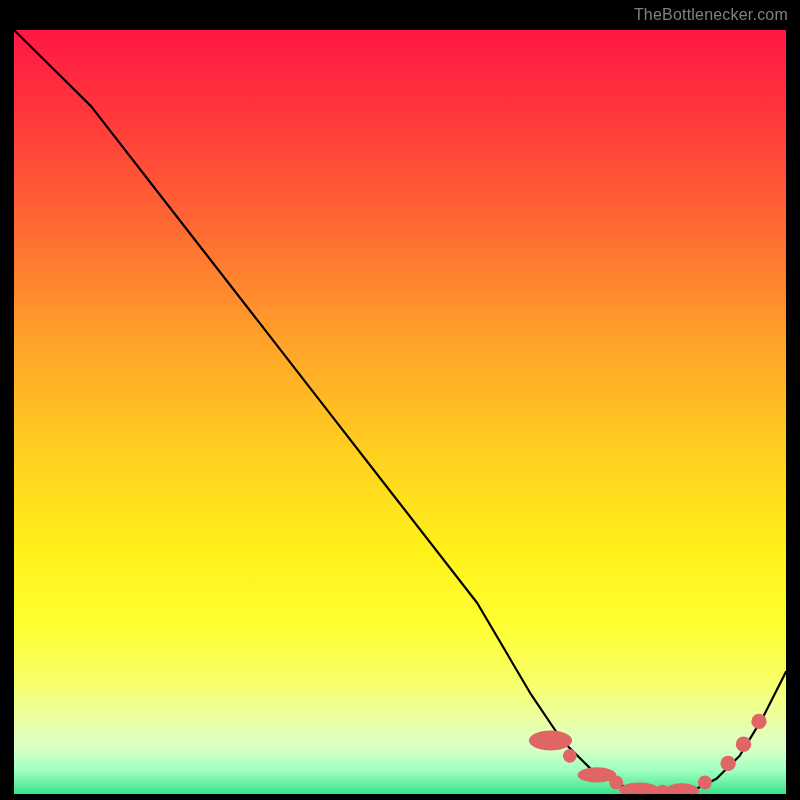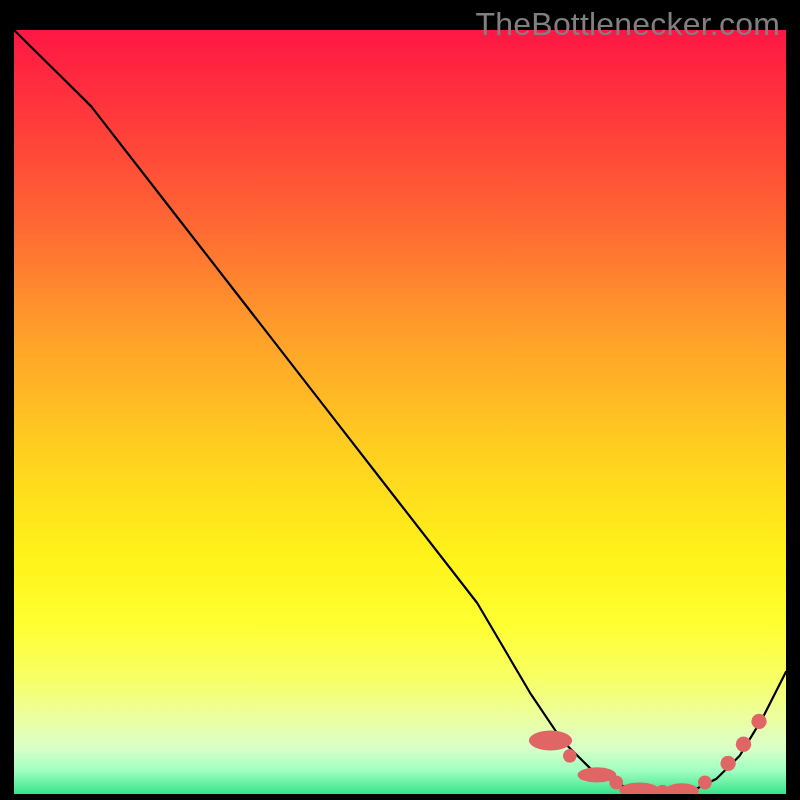--- a/index.html
+++ b/index.html
@@ -12,24 +12,24 @@
   }
   .frame {
     position: relative;
     width: 800px;
     height: 800px;
     background: #000;
   }
   .watermark {
     position: absolute;
     top: 6px;
-    right: 20px;
+    right: 12px;
     color: #808080;
     font-family: Arial, Helvetica, sans-serif;
-    font-size: 32px;
+    font-size: 16px;
     letter-spacing: 0.2px;
     z-index: 5;
   }
   svg.chart {
     position: absolute;
     left: 14px;
     top: 30px;
     width: 772px;
     height: 764px;
   }

